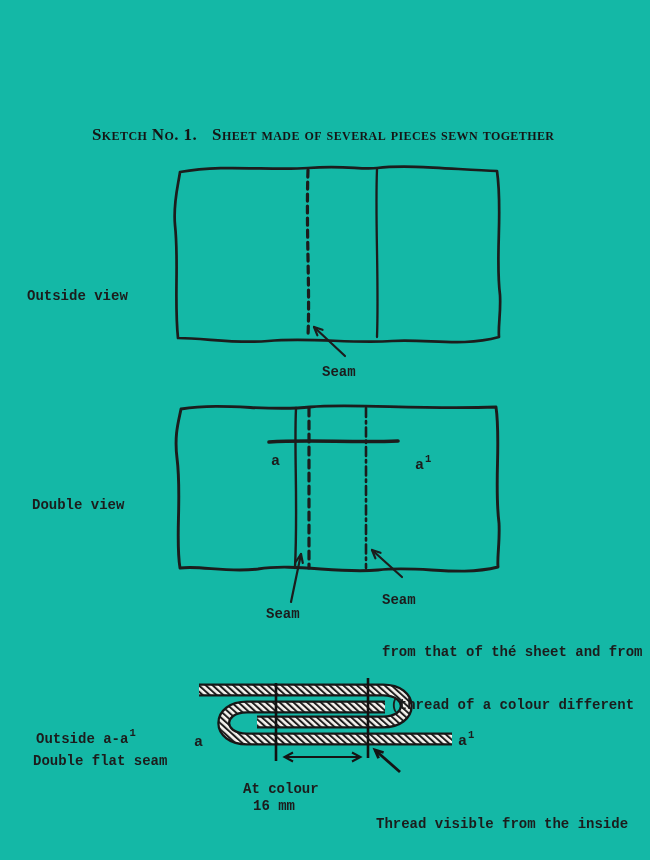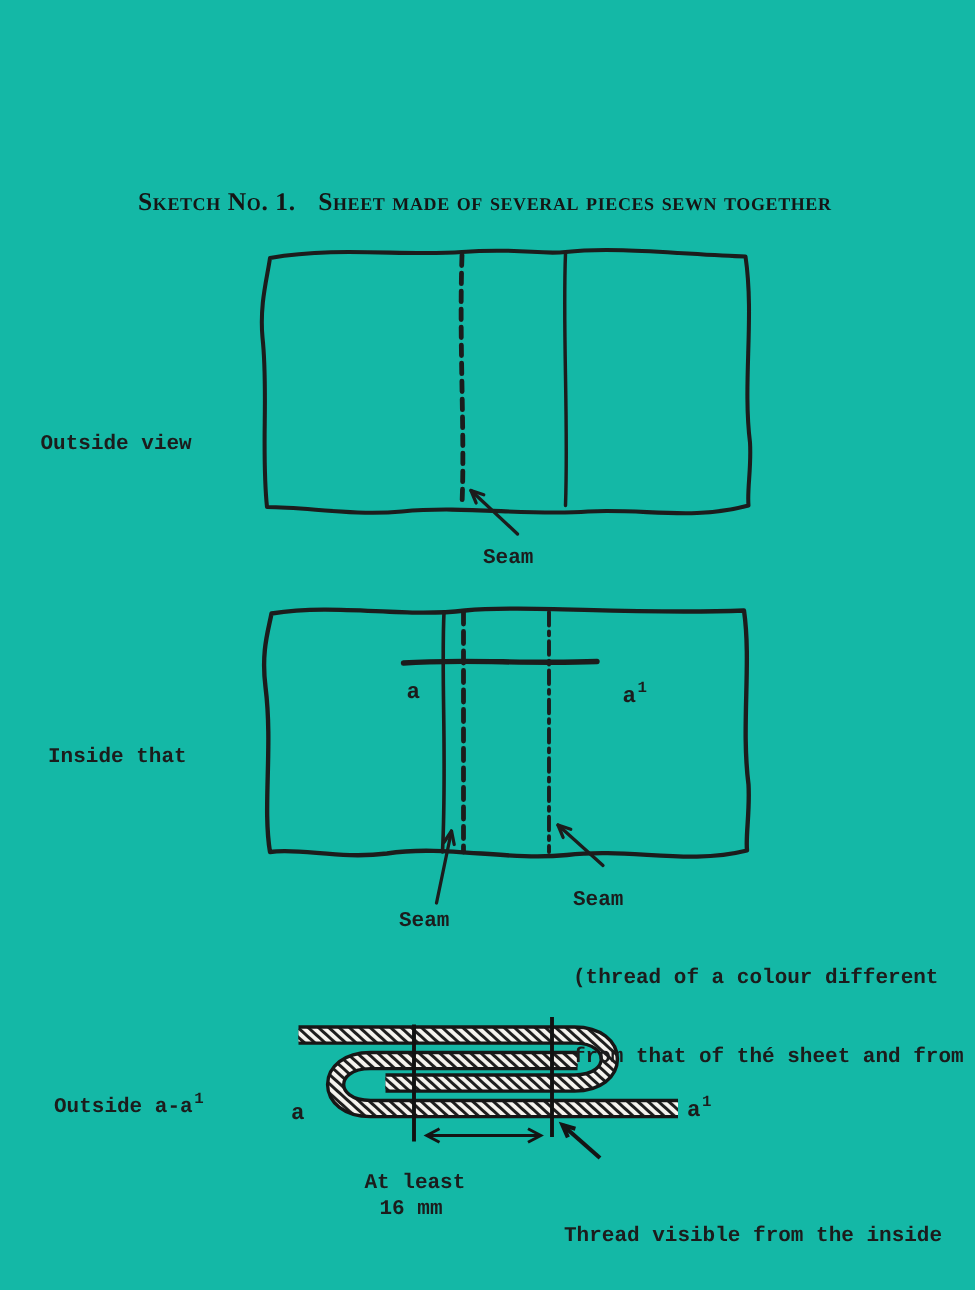--- a/index.html
+++ b/index.html
@@ -6,21 +6,21 @@
   #page{
     position:relative;width:650px;height:860px;margin:0 auto;
     background:#14b8a6;overflow:hidden;
     font-family:"Liberation Mono","DejaVu Sans Mono",monospace;
     color:#1c1c1c;
     padding-left:17px;
   }
   #art{position:absolute;left:0;top:0;}
   .lbl{
     position:absolute;font:700 14px/17.5px "Liberation Mono","DejaVu Sans Mono",monospace;
-    color:#1c1c1c;white-space:pre;letter-spacing:0px;
+    color:#1c1c1c;white-space:pre;letter-spacing:0px;text-align:center;
   }
   .note div{display:block;}
   .marker{font-size:15px;}
   sup.mk{font-size:10.5px;position:relative;top:-1px;left:1px;}
   #title{
     position:absolute;left:92px;top:125px;width:520px;
     font-family:"Liberation Serif","DejaVu Serif",serif;
     font-variant:small-caps;font-weight:600;font-size:17px;color:#151515;
     letter-spacing:0.4px;white-space:nowrap;
   }
@@ -103,43 +103,44 @@
   </svg>
 
   <div id="title">
     <span class="t1">Sketch No. 1.</span><span class="t2">Sheet made of several pieces sewn together</span>
   </div>
 
   <div class="lbl" style="left:27px;top:288px">Outside view</div>
 
   <div class="lbl" style="left:322px;top:364px">Seam</div>
 
-  <div class="lbl" style="left:32px;top:497px">Inside that</div>
+  <div class="lbl" style="left:32px;top:497px">Double view</div>
 
   <div class="lbl marker" style="left:271px;top:453px">a</div>
 
   <div class="lbl marker" style="left:415px;top:452px"><span>a</span><sup class="mk">1</sup></div>
 
   <div class="lbl" style="left:266px;top:606px">Seam</div>
 
   <div class="lbl" style="left:382px;top:592px">Seam</div>
 
   <div class="lbl note" style="left:382px;top:609px">
+    <div>from that of thé sheet and from</div>
     <div>(thread of a colour different</div>
-    <div>from that of thé sheet and from</div>
   </div>
 
   <div class="lbl" style="left:36px;top:726px"><span>Outside a-a</span><sup class="mk">1</sup></div>
 
+  <div class="lbl" style="left:33px;top:753px">Double flat seam</div>
 
   <div class="lbl marker" style="left:194px;top:734px">a</div>
 
   <div class="lbl marker" style="left:458px;top:728px"><span>a</span><sup class="mk">1</sup></div>
 
-  <div class="lbl" style="left:243px;top:781px">At least</div>
+  <div class="lbl" style="left:243px;top:781px">At colour</div>
   <div class="lbl" style="left:253px;top:798px">16 mm</div>
 
   <div class="lbl note" style="left:376px;top:781px">
     <div>Thread visible from the inside</div>
     
     
     
   </div>
 
 </div>

